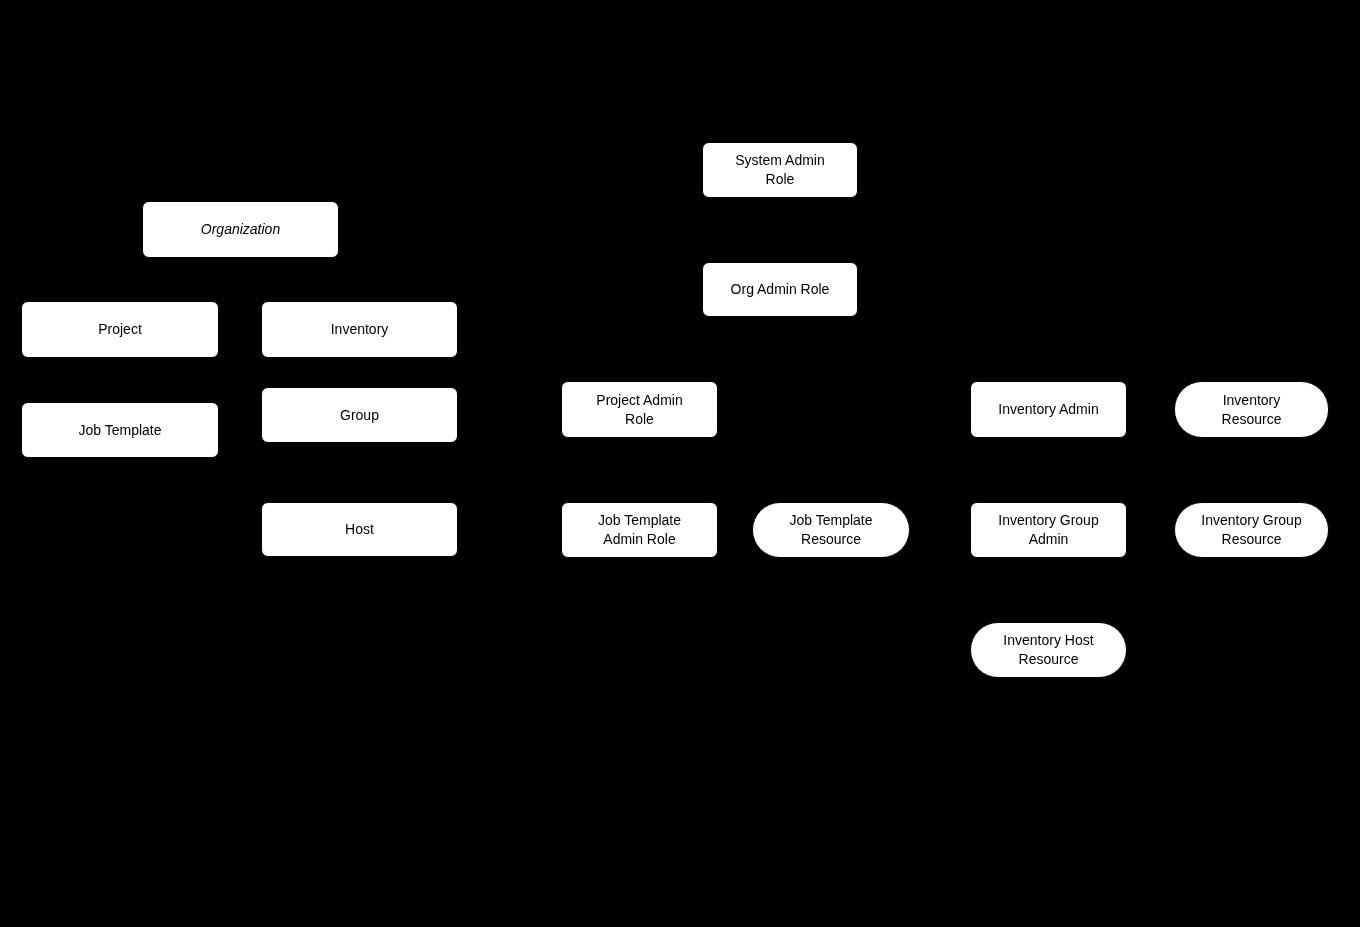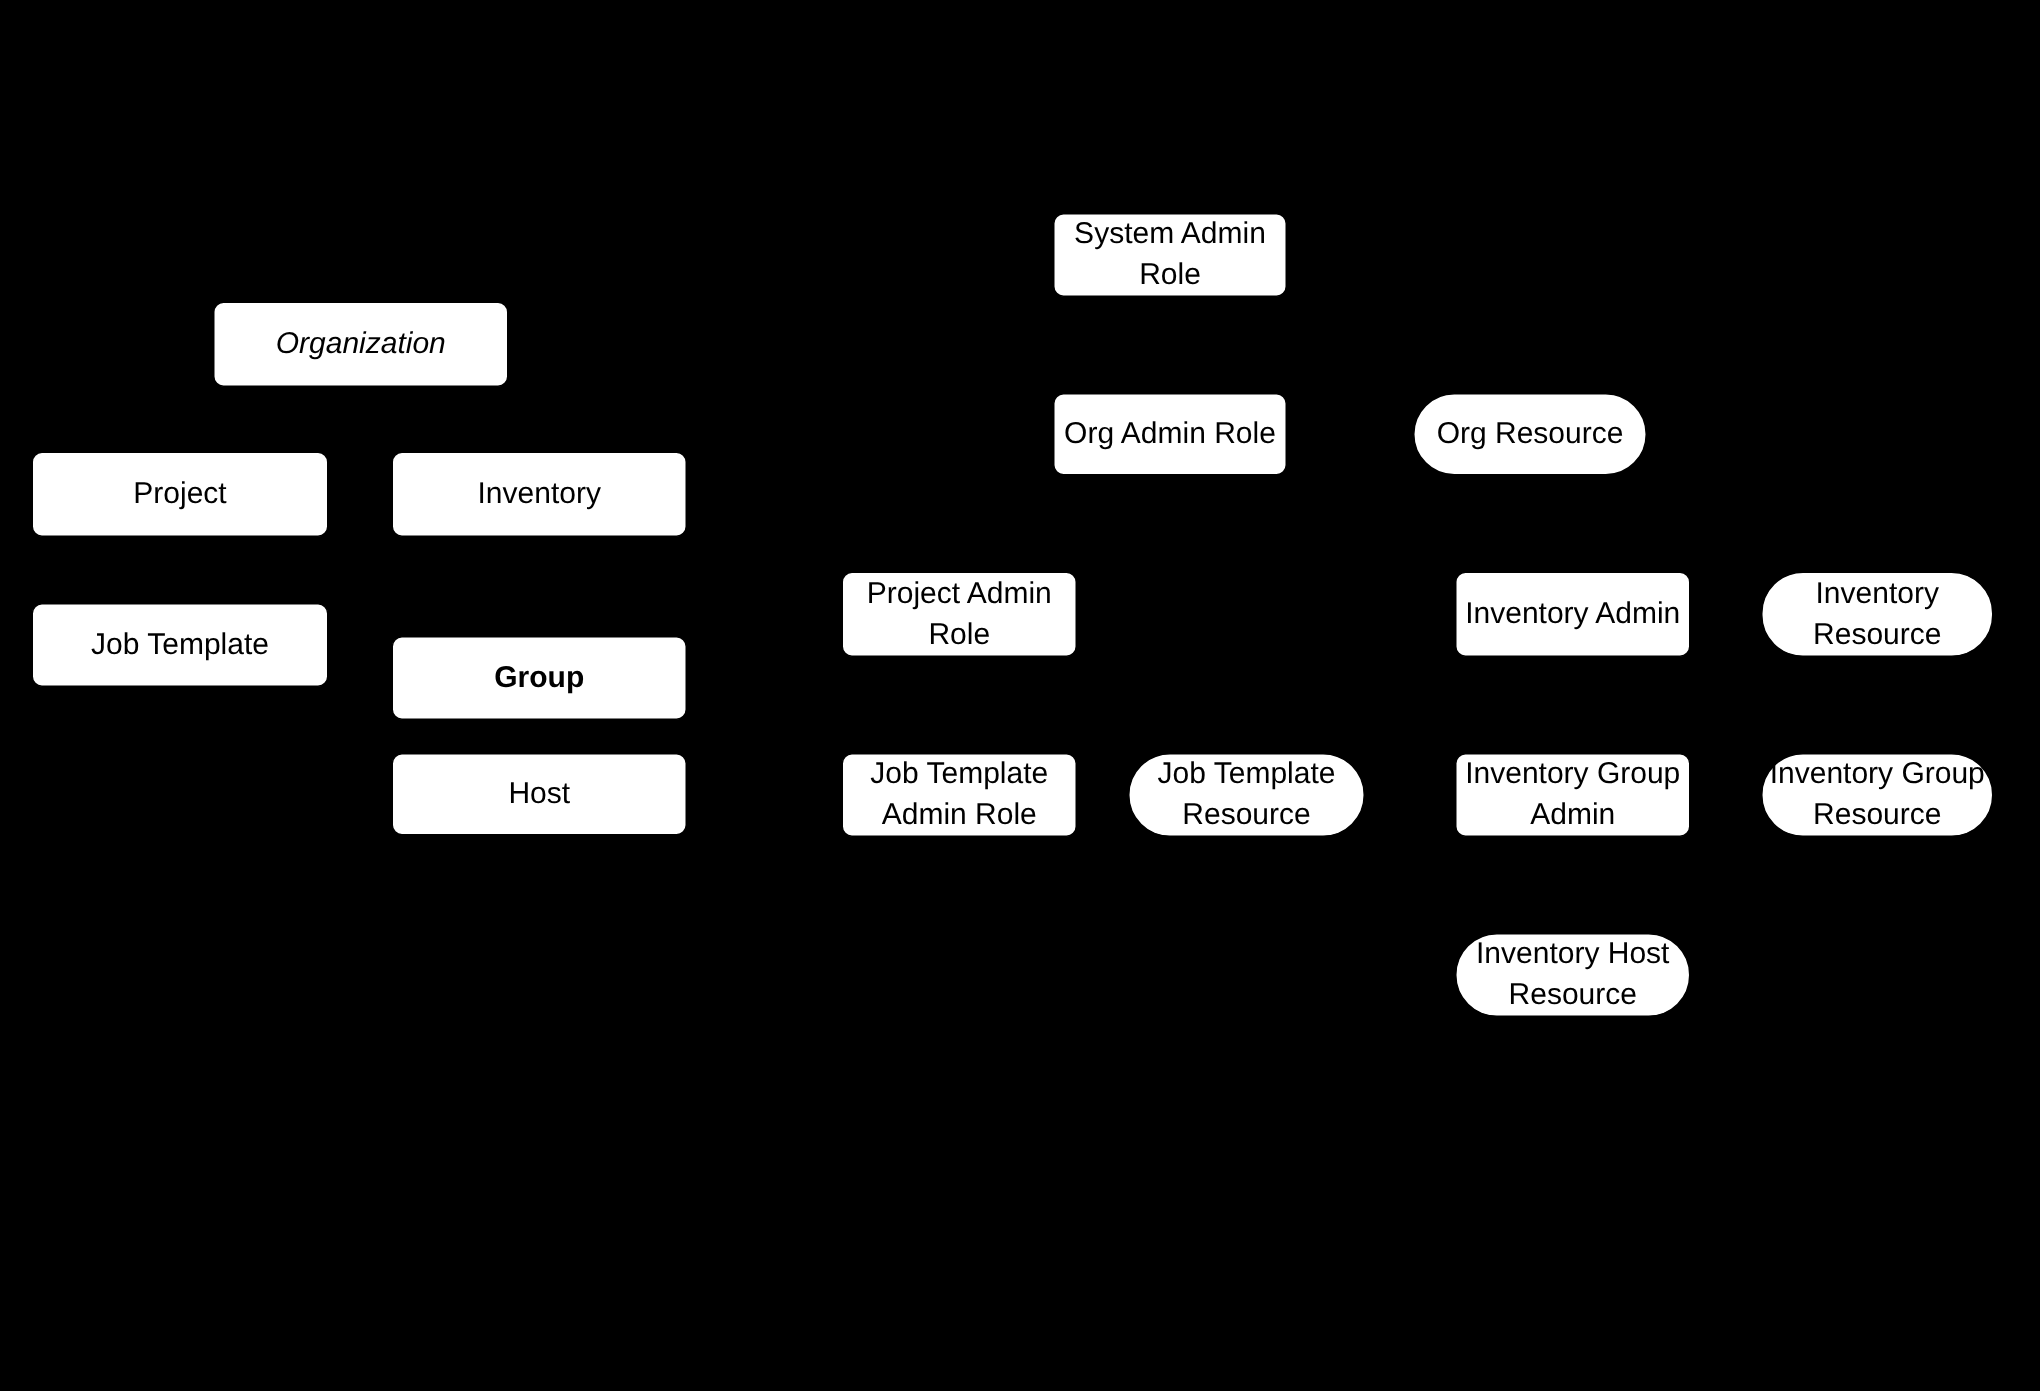--- a/index.html
+++ b/index.html
@@ -18,47 +18,46 @@
   .node {
     position: absolute;
     box-sizing: border-box;
     display: flex;
     align-items: center;
     justify-content: center;
     text-align: center;
     background: var(--node-fill, #ffffff);
     color: var(--node-text, #000000);
     border: 1px solid var(--node-border, #000000);
-    font-size: 20px;
+    font-size: 14px;
     line-height: 1.35;
     white-space: pre-line;
   }
   .rect {
     border-radius: 7px;
   }
   .stadium {
     border-radius: 28px;
   }
 </style>
 </head>
 <body>
 
 <div class="canvas">
 
   <div class="node rect" style="left:142px;  top:201px; width:197px; height:57px;font-style:italic;">Organization</div>
   <div class="node rect" style="left:21px;   top:301px; width:198px; height:57px;">Project</div>
   <div class="node rect" style="left:261px;  top:301px; width:197px; height:57px;">Inventory</div>
   <div class="node rect" style="left:21px;   top:402px; width:198px; height:56px;">Job Template</div>
-  <div class="node rect" style="left:261px;  top:424px; width:197px; height:56px;font-weight:bold;">Group</div>
+  <div class="node rect" style="left:261px;  top:387px; width:197px; height:56px;">Group</div>
   <div class="node rect" style="left:261px;  top:502px; width:197px; height:55px;">Host</div>
 
   <div class="node rect" style="left:702px;  top:142px; width:156px; height:56px;">System Admin
 Role</div>
   <div class="node rect" style="left:702px;  top:262px; width:156px; height:55px;text-align:right;">Org Admin Role</div>
-  <div class="node stadium" style="left:942px;  top:262px; width:156px; height:55px;">Org Resource</div>
   <div class="node rect" style="left:561px;  top:381px; width:157px; height:57px;">Project Admin
 Role</div>
   <div class="node rect" style="left:970px;  top:381px; width:157px; height:57px;">Inventory Admin</div>
   <div class="node stadium" style="left:1174px; top:381px; width:155px; height:57px;">Inventory
 Resource</div>
   <div class="node rect" style="left:561px;  top:502px; width:157px; height:56px;">Job Template
 Admin Role</div>
   <div class="node stadium" style="left:752px;  top:502px; width:158px; height:56px;">Job Template
 Resource</div>
   <div class="node rect" style="left:970px;  top:502px; width:157px; height:56px;">Inventory Group

